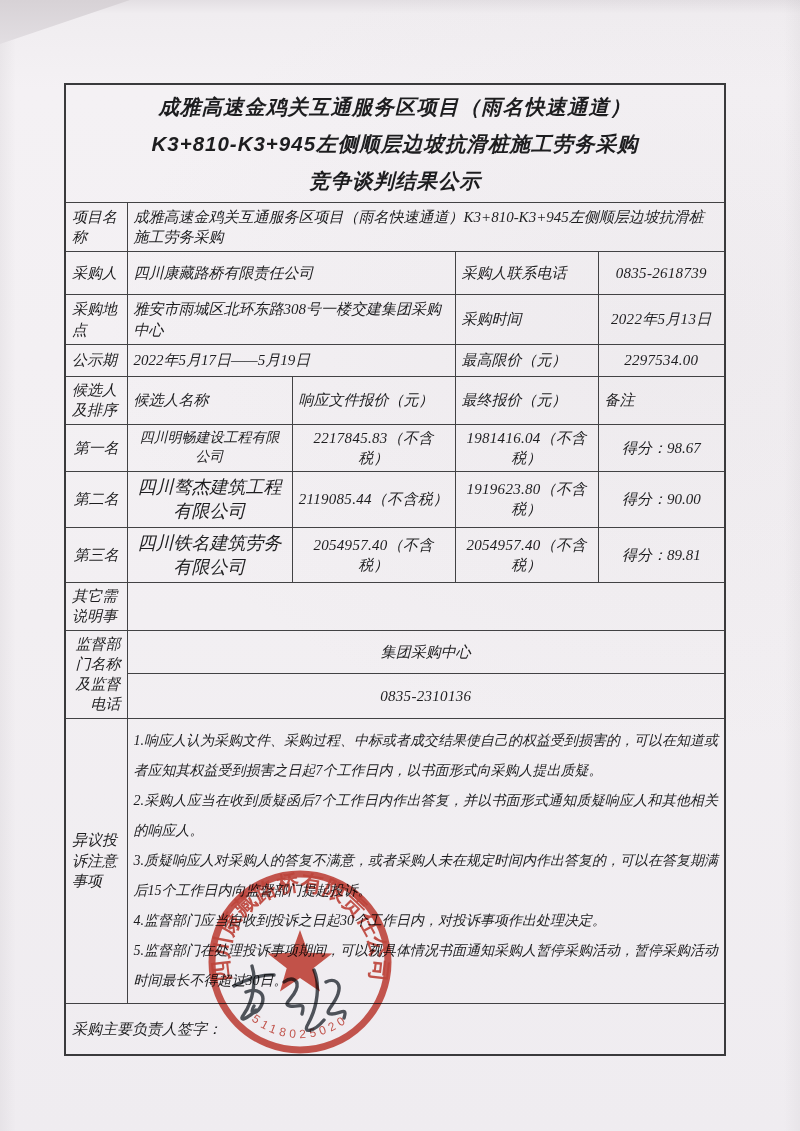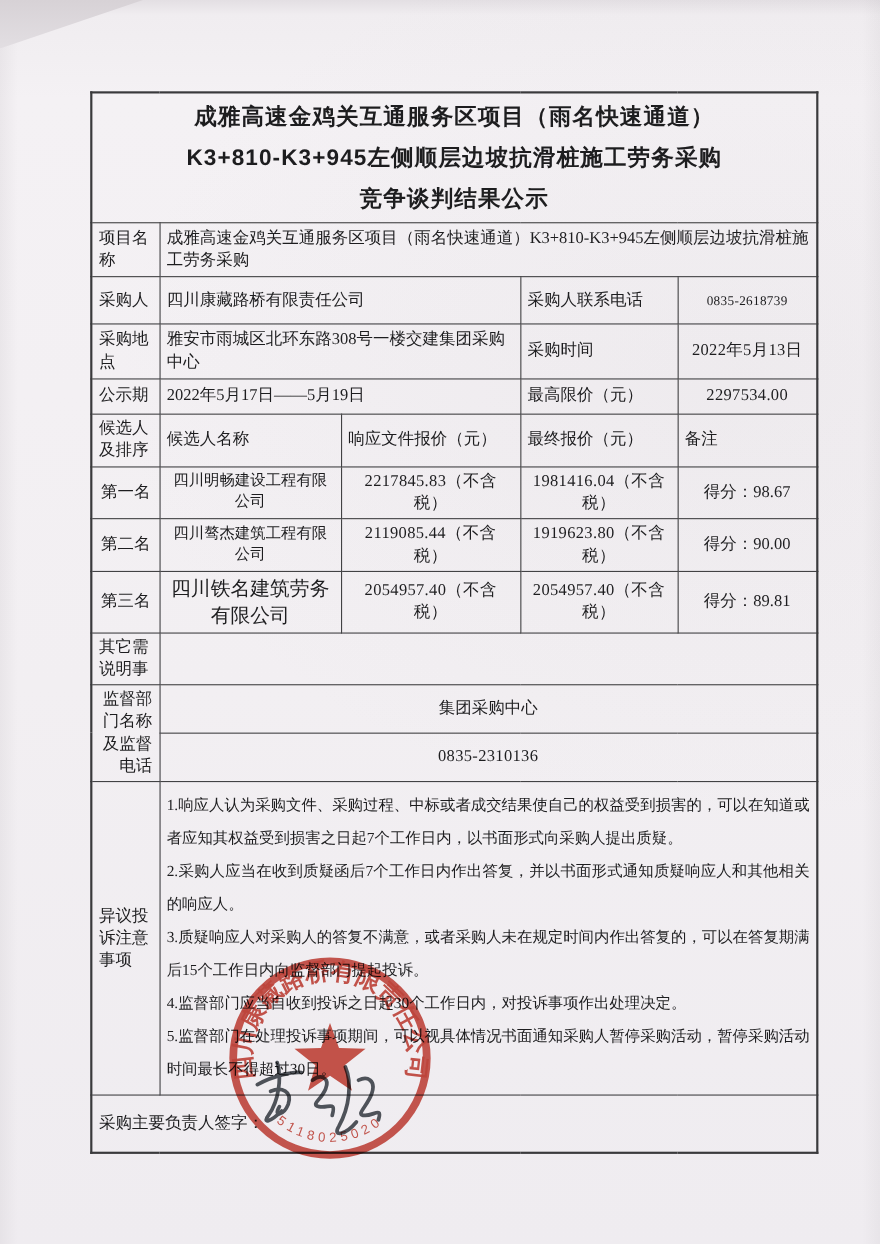--- a/index.html
+++ b/index.html
@@ -18,24 +18,25 @@
       linear-gradient(90deg, rgba(190,185,190,0.18) 0, transparent 2%),
       linear-gradient(270deg, rgba(190,185,190,0.15) 0, transparent 2%);
   }
   .fold {
     position:absolute; top:0; left:0; width:130px; height:44px;
     background:linear-gradient(180deg,#d7d2d6,#e2dee2);
     clip-path:polygon(0 0,130px 0,0 44px);
   }
 
   table.doc {
-    position:absolute; left:82px; top:83px;
+    position:absolute; left:64px; top:83px;
     width:660px; height:927px;
     border-collapse:collapse; table-layout:fixed;
     border:2.5px solid #3a3a3c;
+    font-style:italic;
   }
   table.doc td { border:1.5px solid #424244; vertical-align:middle; padding:3px 6px; font-size:15px; line-height:1.35; }
 
   td.title-cell { text-align:center; vertical-align:middle; padding:10px 20px 14px; }
   .title-line { display:block; font-family:"Liberation Sans","DejaVu Sans",sans-serif; font-weight:700; font-size:20.5px; line-height:37px; letter-spacing:1px; }
 
   td.lbl { text-align:left; padding:3px 2px 3px 5px;margin-top:40px; }
   td.lbl-c { text-align:right; padding:3px 2px; }
   td.val { text-align:left; padding:3px 8px;margin-left:37px; }
   td.c { text-align:center; }
@@ -76,21 +77,21 @@
 
   <tr style="height:49px">
     <td class="lbl">项目名称</td>
     <td class="val" colspan="4">成雅高速金鸡关互通服务区项目（雨名快速通道）K3+810-K3+945左侧顺层边坡抗滑桩施工劳务采购</td>
   </tr>
 
   <tr style="height:43px">
     <td class="lbl">采购人</td>
     <td class="val" colspan="2">四川康藏路桥有限责任公司</td>
     <td class="hdr">采购人联系电话</td>
-    <td class="num" style="font-size:12px">0835-2618739</td>
+    <td class="num" style="font-size:15px">0835-2618739</td>
   </tr>
 
   <tr style="height:50px">
     <td class="lbl">采购地点</td>
     <td class="val" colspan="2">雅安市雨城区北环东路308号一楼交建集团采购中心</td>
     <td class="hdr">采购时间</td>
     <td class="num" style="font-size:15px">2022年5月13日</td>
   </tr>
 
   <tr style="height:32px">
@@ -111,21 +112,21 @@
   <tr style="height:47px">
     <td class="c">第一名</td>
     <td class="c" style="font-size:14px">四川明畅建设工程有限公司</td>
     <td class="num">2217845.83（不含税）</td>
     <td class="num">1981416.04（不含税）</td>
     <td class="c">得分：98.67</td>
   </tr>
 
   <tr style="height:48px">
     <td class="c">第二名</td>
-    <td class="c" style="font-size:14px">四川骜杰建筑工程有限公司</td>
+    <td class="c" style="font-size:18px">四川骜杰建筑工程有限公司</td>
     <td class="num">2119085.44（不含税）</td>
     <td class="num">1919623.80（不含税）</td>
     <td class="c">得分：90.00</td>
   </tr>
 
   <tr style="height:40px">
     <td class="c">第三名</td>
     <td class="c" style="font-size:18px">四川铁名建筑劳务有限公司</td>
     <td class="num">2054957.40（不含税）</td>
     <td class="num">2054957.40（不含税）</td>

